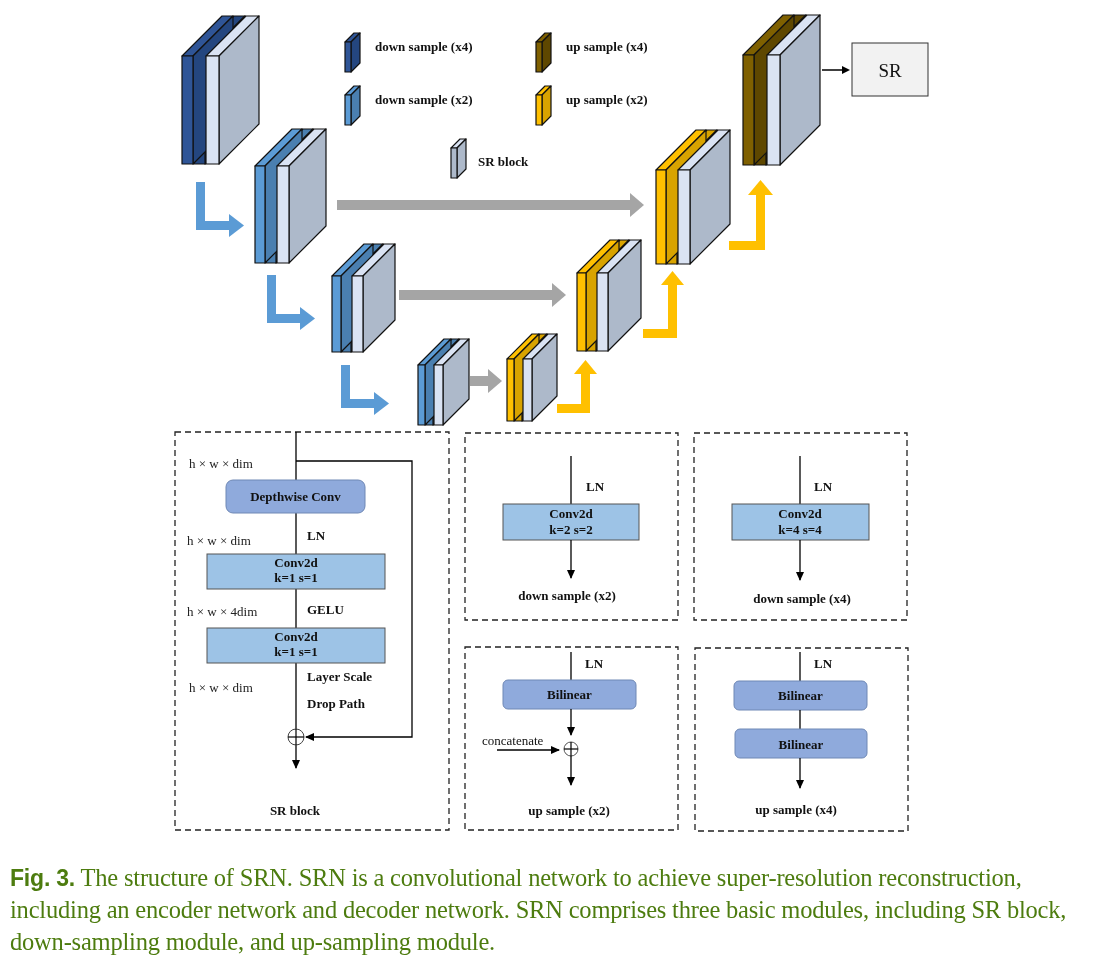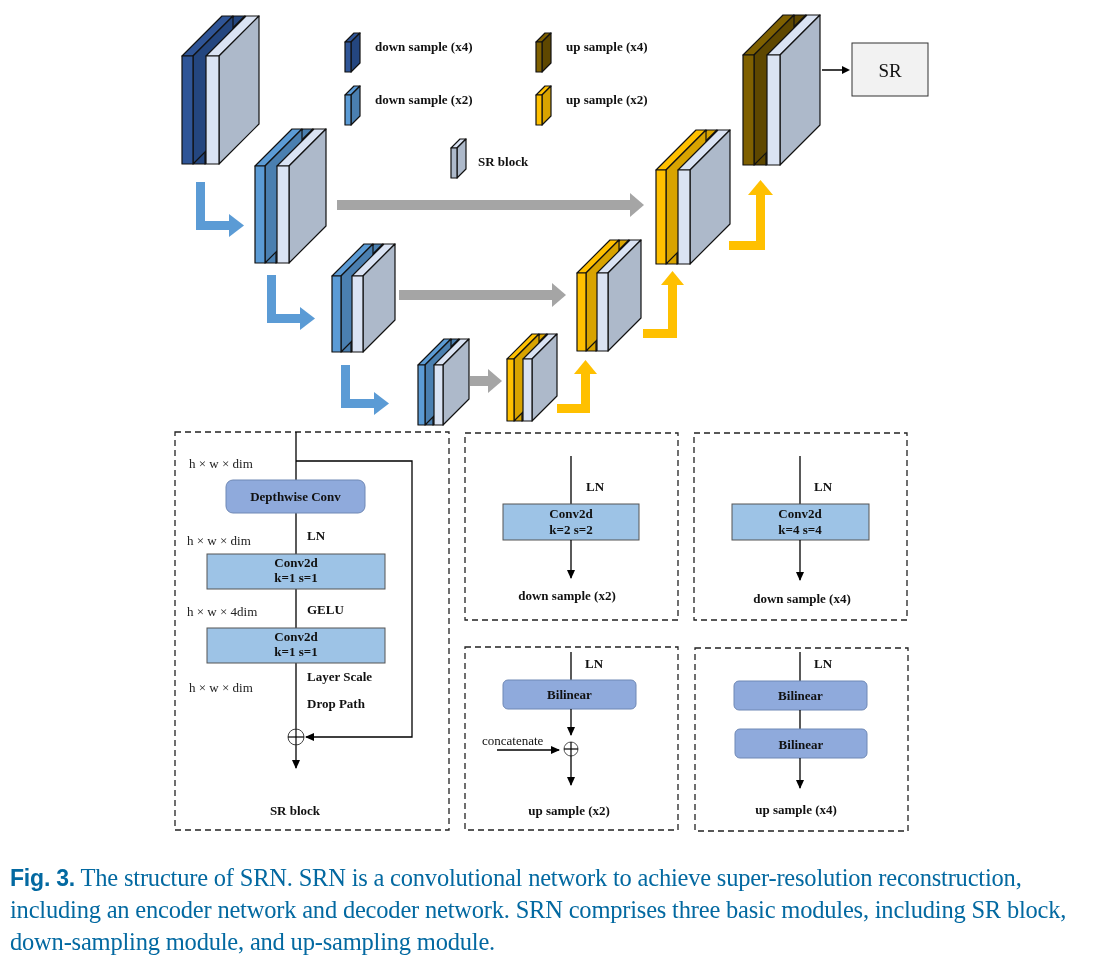--- a/index.html
+++ b/index.html
@@ -2,21 +2,21 @@
 <html><head>
 <meta charset="utf-8">
 <style>
   html, body { margin: 0; padding: 0; background: #ffffff; }
   body { width: 1109px; height: 980px; position: relative; overflow: hidden; font-family: "Liberation Serif", serif; }
   #diagram { position: absolute; left: 0; top: 0; }
   .lbl { font-family: "Liberation Serif", serif; font-size: 13px; fill: #111; }
   .lbl-b { font-family: "Liberation Serif", serif; font-size: 13px; font-weight: bold; fill: #111; }
   .dim { font-family: "Liberation Serif", serif; font-size: 13px; fill: #222; }
   .sr-text { font-family: "Liberation Serif", serif; font-size: 19px; fill: #111; }
-  #caption { position: absolute; left: 10px; top: 862px; width: 1095px; font-family: "Liberation Serif", serif; font-size: 24.5px; line-height: 32px; color: #0369a1; letter-spacing: -0.2px; }
+  #caption { position: absolute; left: 10px; top: 862px; width: 1095px; font-family: "Liberation Serif", serif; font-size: 24.5px; line-height: 32px; color: #4d7c0f; letter-spacing: -0.2px; }
   #caption .fig { font-family: "Liberation Sans", sans-serif; font-weight: bold; font-size: 23px; }
 </style>
 </head>
 <body>
 
 <svg id="diagram" width="1109" height="850" viewBox="0 0 1109 850" xmlns="http://www.w3.org/2000/svg">
   <defs>
     <marker id="arrowBlack" markerWidth="8" markerHeight="8" refX="6" refY="4" orient="auto" markerUnits="userSpaceOnUse">
       <path d="M0,0 L8,4 L0,8 Z" fill="#000"></path>
     </marker>

